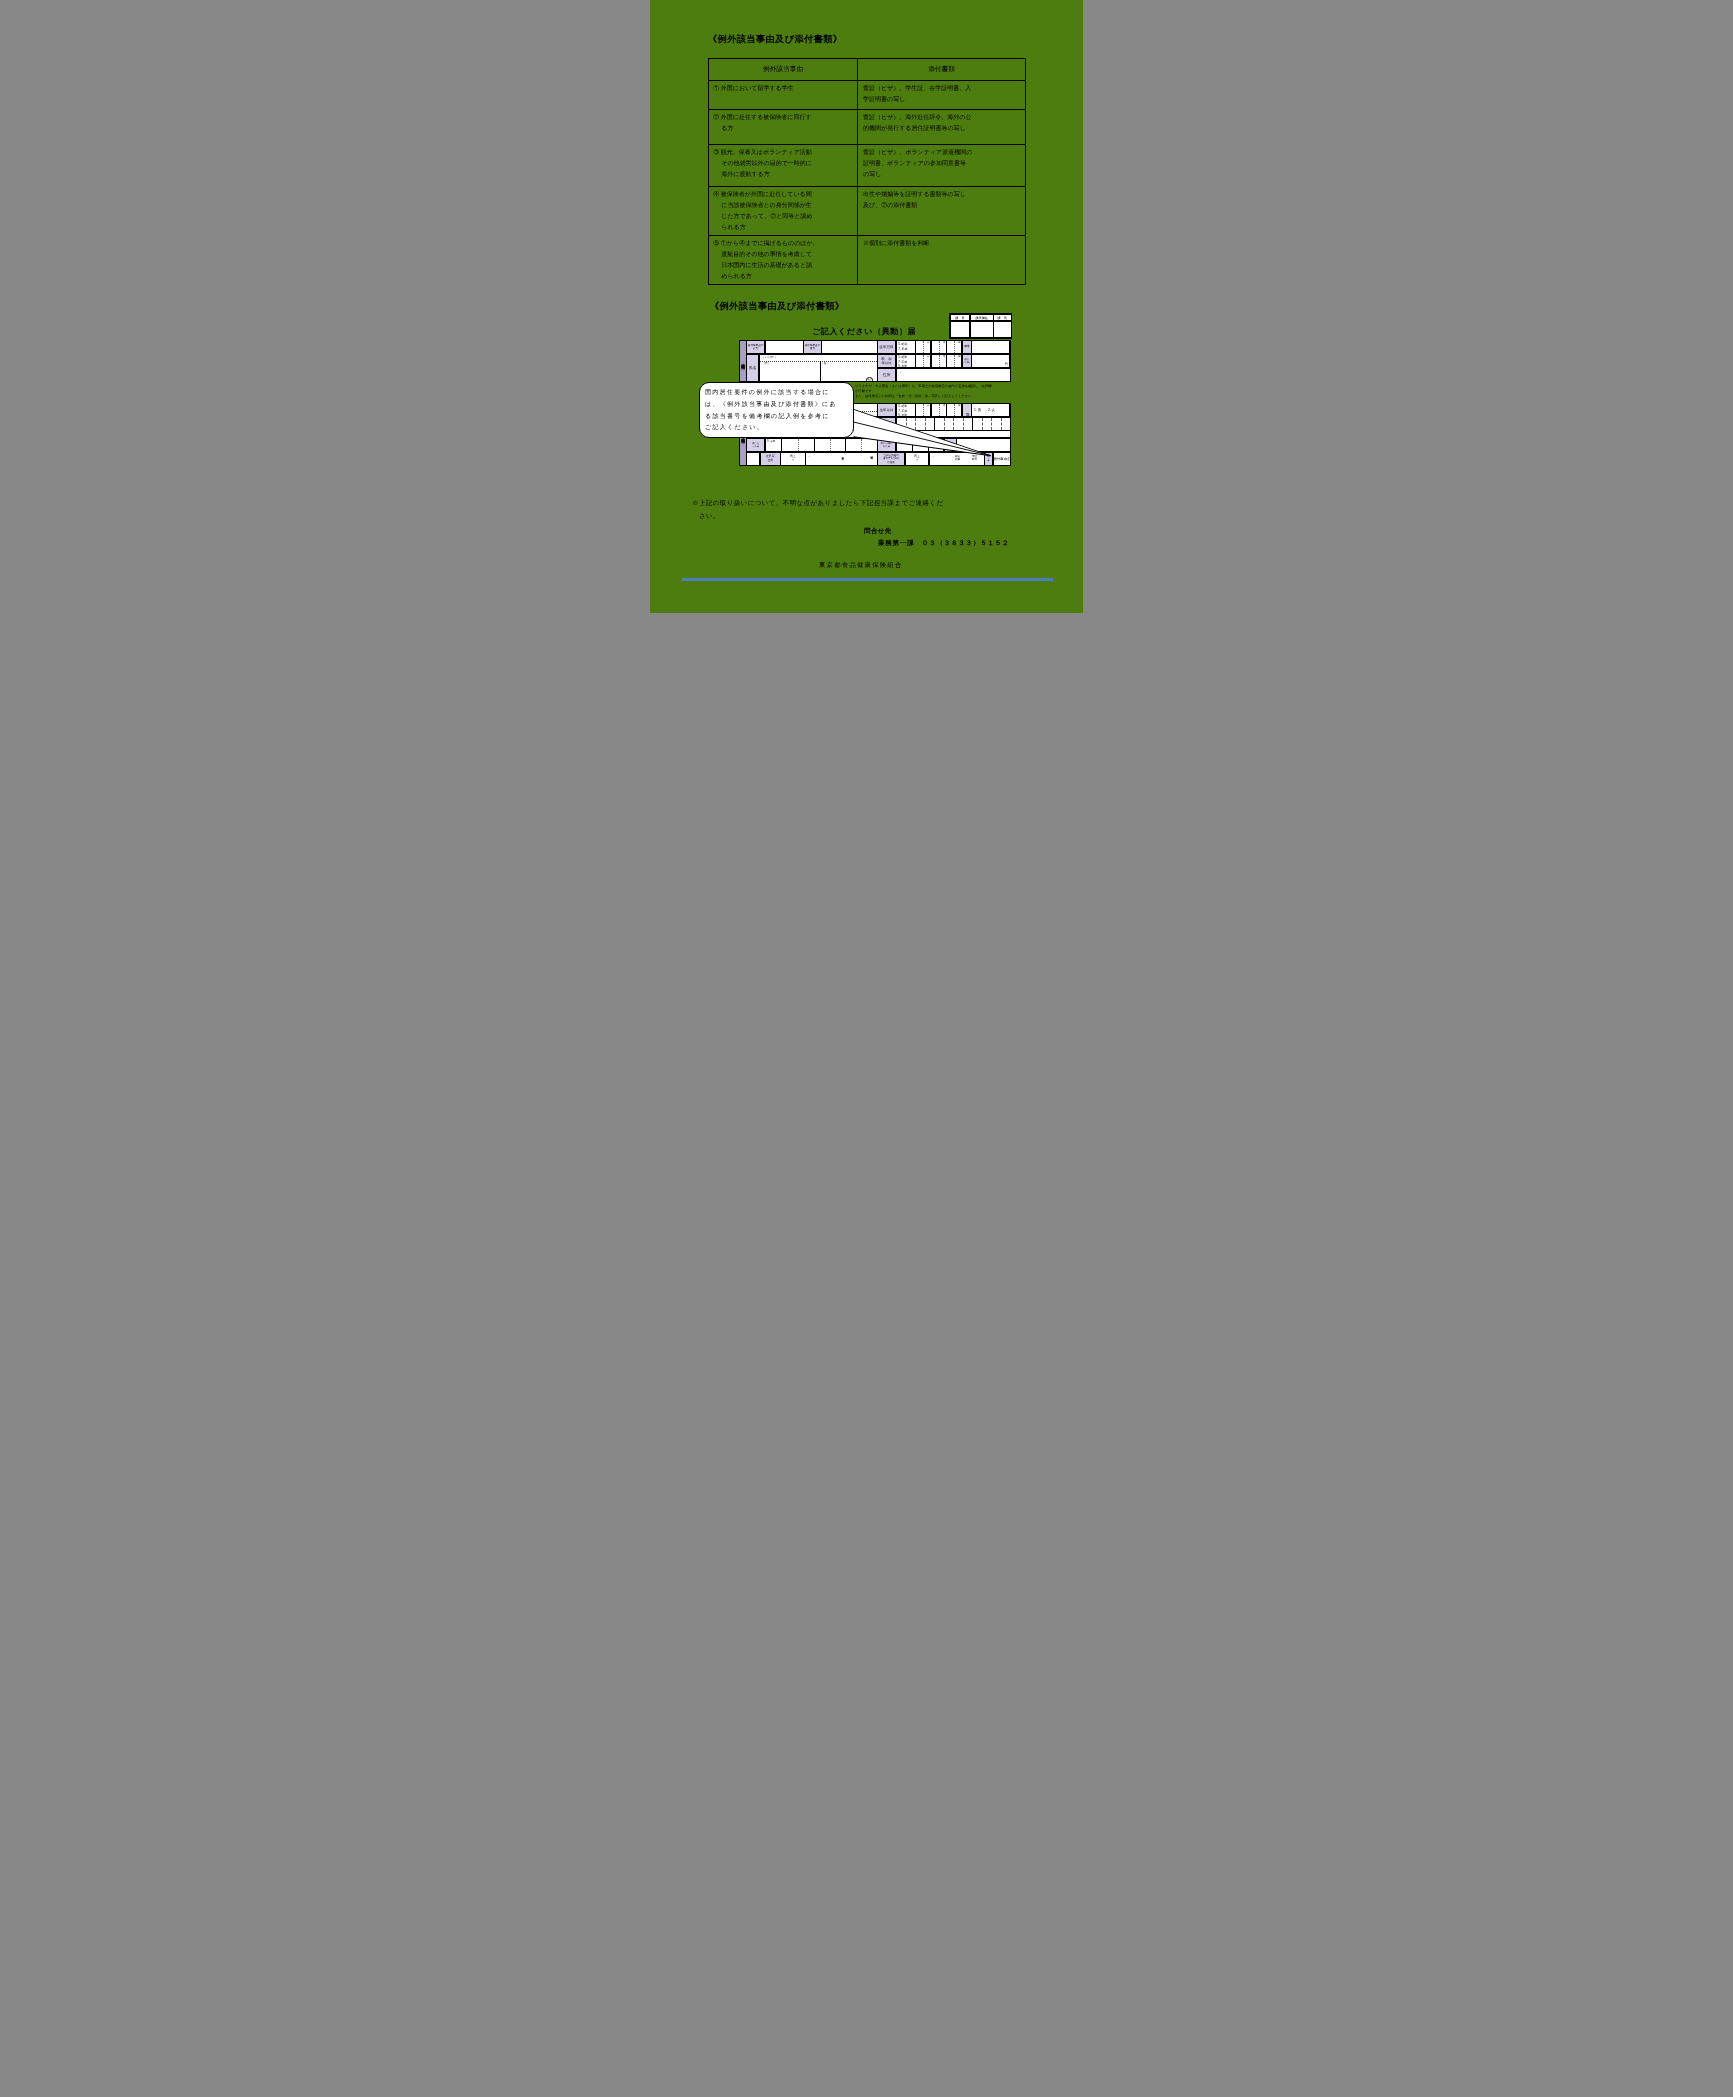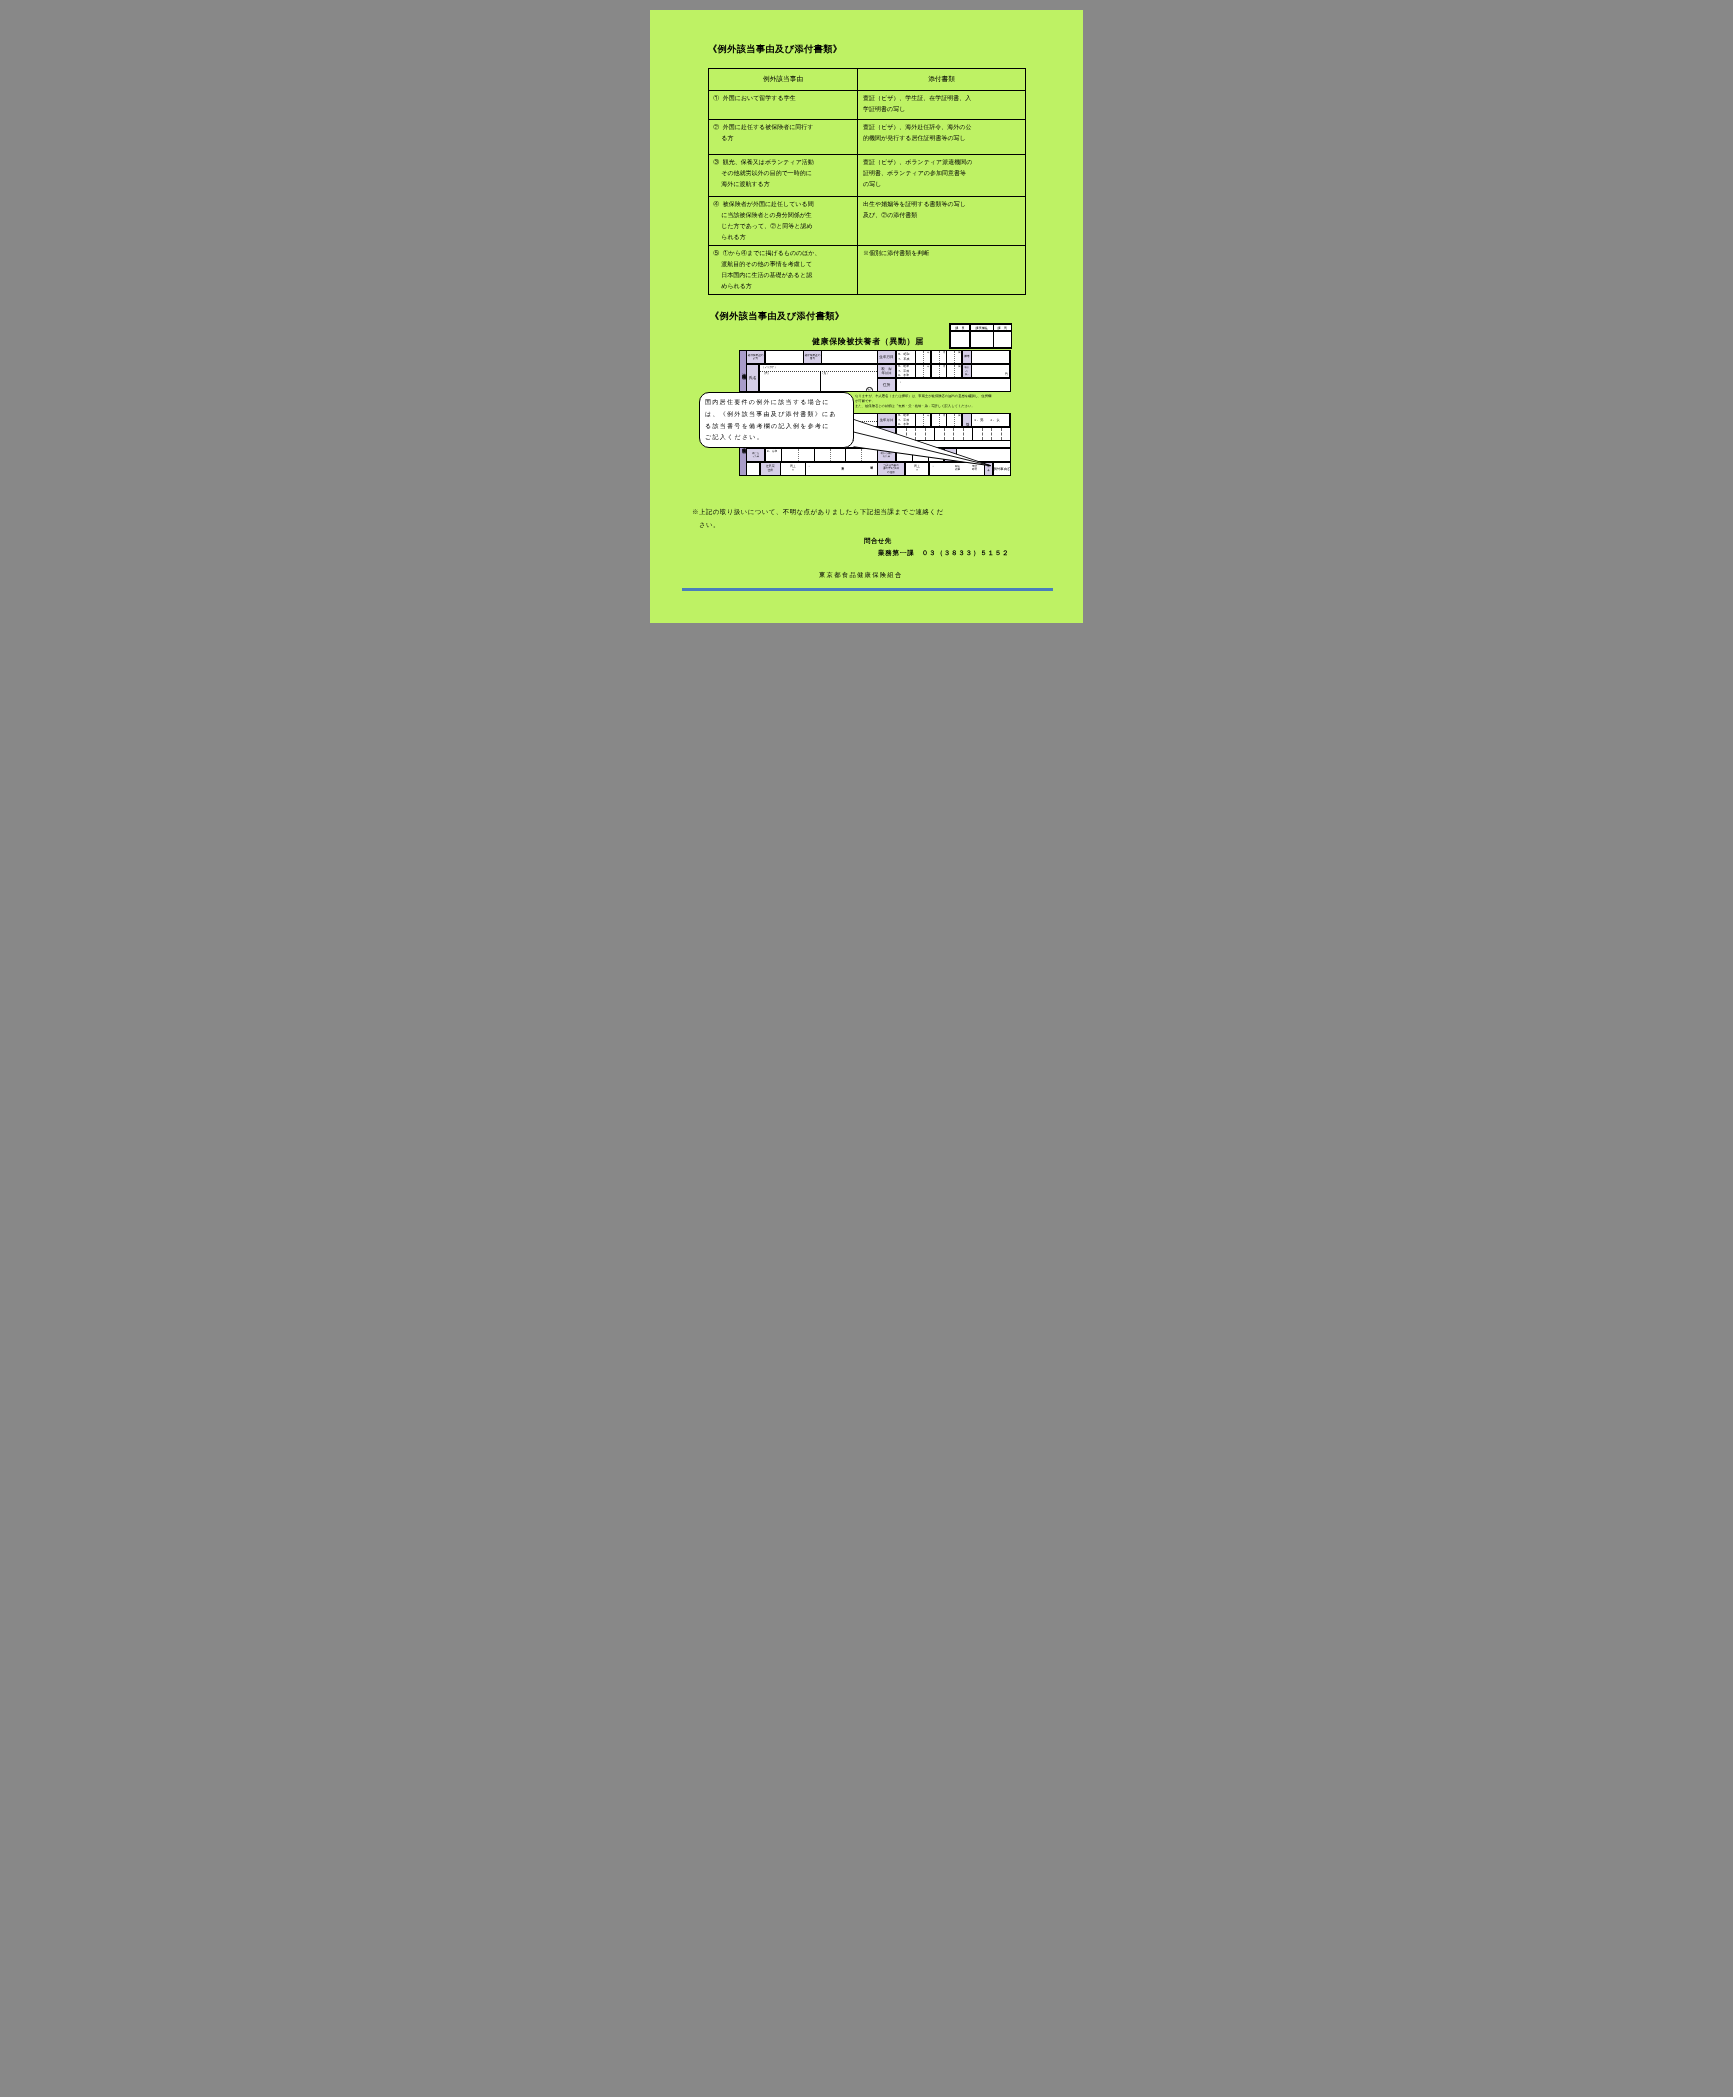--- a/index.html
+++ b/index.html
@@ -1,17 +1,17 @@
 <!DOCTYPE html>
 <html style="font-size:6.7px"><head>
 <meta charset="utf-8">
 <style>
   html,body{margin:0;padding:0;background:#888;}
-  #page{position:relative;width:433px;height:613px;background:#bef264;margin:10px auto;
-        font-family:Liberation Mono, monospace;color:#000;overflow:hidden;}
+  #page{position:relative;width:433px;height:613px;background:#4d7c0f;margin:0 auto;
+        font-family:Liberation Sans, sans-serif;color:#000;overflow:hidden;}
   .abs{position:absolute;}
   .pre{white-space:pre-line;}
   h1.t{font-size:9.2px;font-weight:bold;letter-spacing:0.4px;margin:0;}
   
   #extable{border-collapse:collapse;table-layout:fixed;width:318px;}
   #extable,#extable th,#extable td{border:0.8px solid #000;}
   #extable th{font-size:6.7px;font-weight:normal;text-align:center;height:18.5px;}
   #extable td{font-size:6px;line-height:11px;vertical-align:top;white-space:pre-line;}
   td.reason{padding:2.5px 2.5px 1.7px calc(4.2px + 1.35em);text-indent:-1.35em;}
   td.docs{padding:2.5px 4.2px 1.7px 5px;}
@@ -87,21 +87,21 @@
 渡航目的その他の事情を考慮して
 日本国内に生活の基礎があると認
 められる方</td>
       <td class="docs">※個別に添付書類を判断</td>
     </tr>
   </tbody>
     </table>
 
   <h1 class="t abs" style="left:60px;top:300px;">《例外該当事由及び添付書類》</h1>
 
-  <div class="abs bold" style="left:162px;top:326px;font-size:8px;letter-spacing:0.6px;">健康保険被扶養者（異動）届</div>
+  <div class="abs bold" style="left:162px;top:326px;font-size:8px;letter-spacing:0.6px;">ご記入ください（異動）届</div>
 
   <div class="abs" style="left:299px;top:313px;width:63px;height:26px;border:0.8px solid #000;box-sizing:border-box;">
     <div class="c ctr" style="left:0;top:0;width:20px;height:7.1px;font-size:3.1px;">課　長</div>
     <div class="c ctr" style="left:20px;top:0;width:23.5px;height:7.1px;font-size:3.1px;">課長補佐</div>
     <div class="c ctr" style="left:43px;top:0;width:18.5px;height:7.1px;font-size:3.1px;">課　員</div>
     <div class="c" style="left:0;top:6.7px;width:20px;height:17.6px;"></div>
     <div class="c" style="left:20px;top:6.7px;width:23.5px;height:17.6px;"></div>
     <div class="c" style="left:43px;top:6.7px;width:18.5px;height:17.6px;"></div>
   </div>
 

